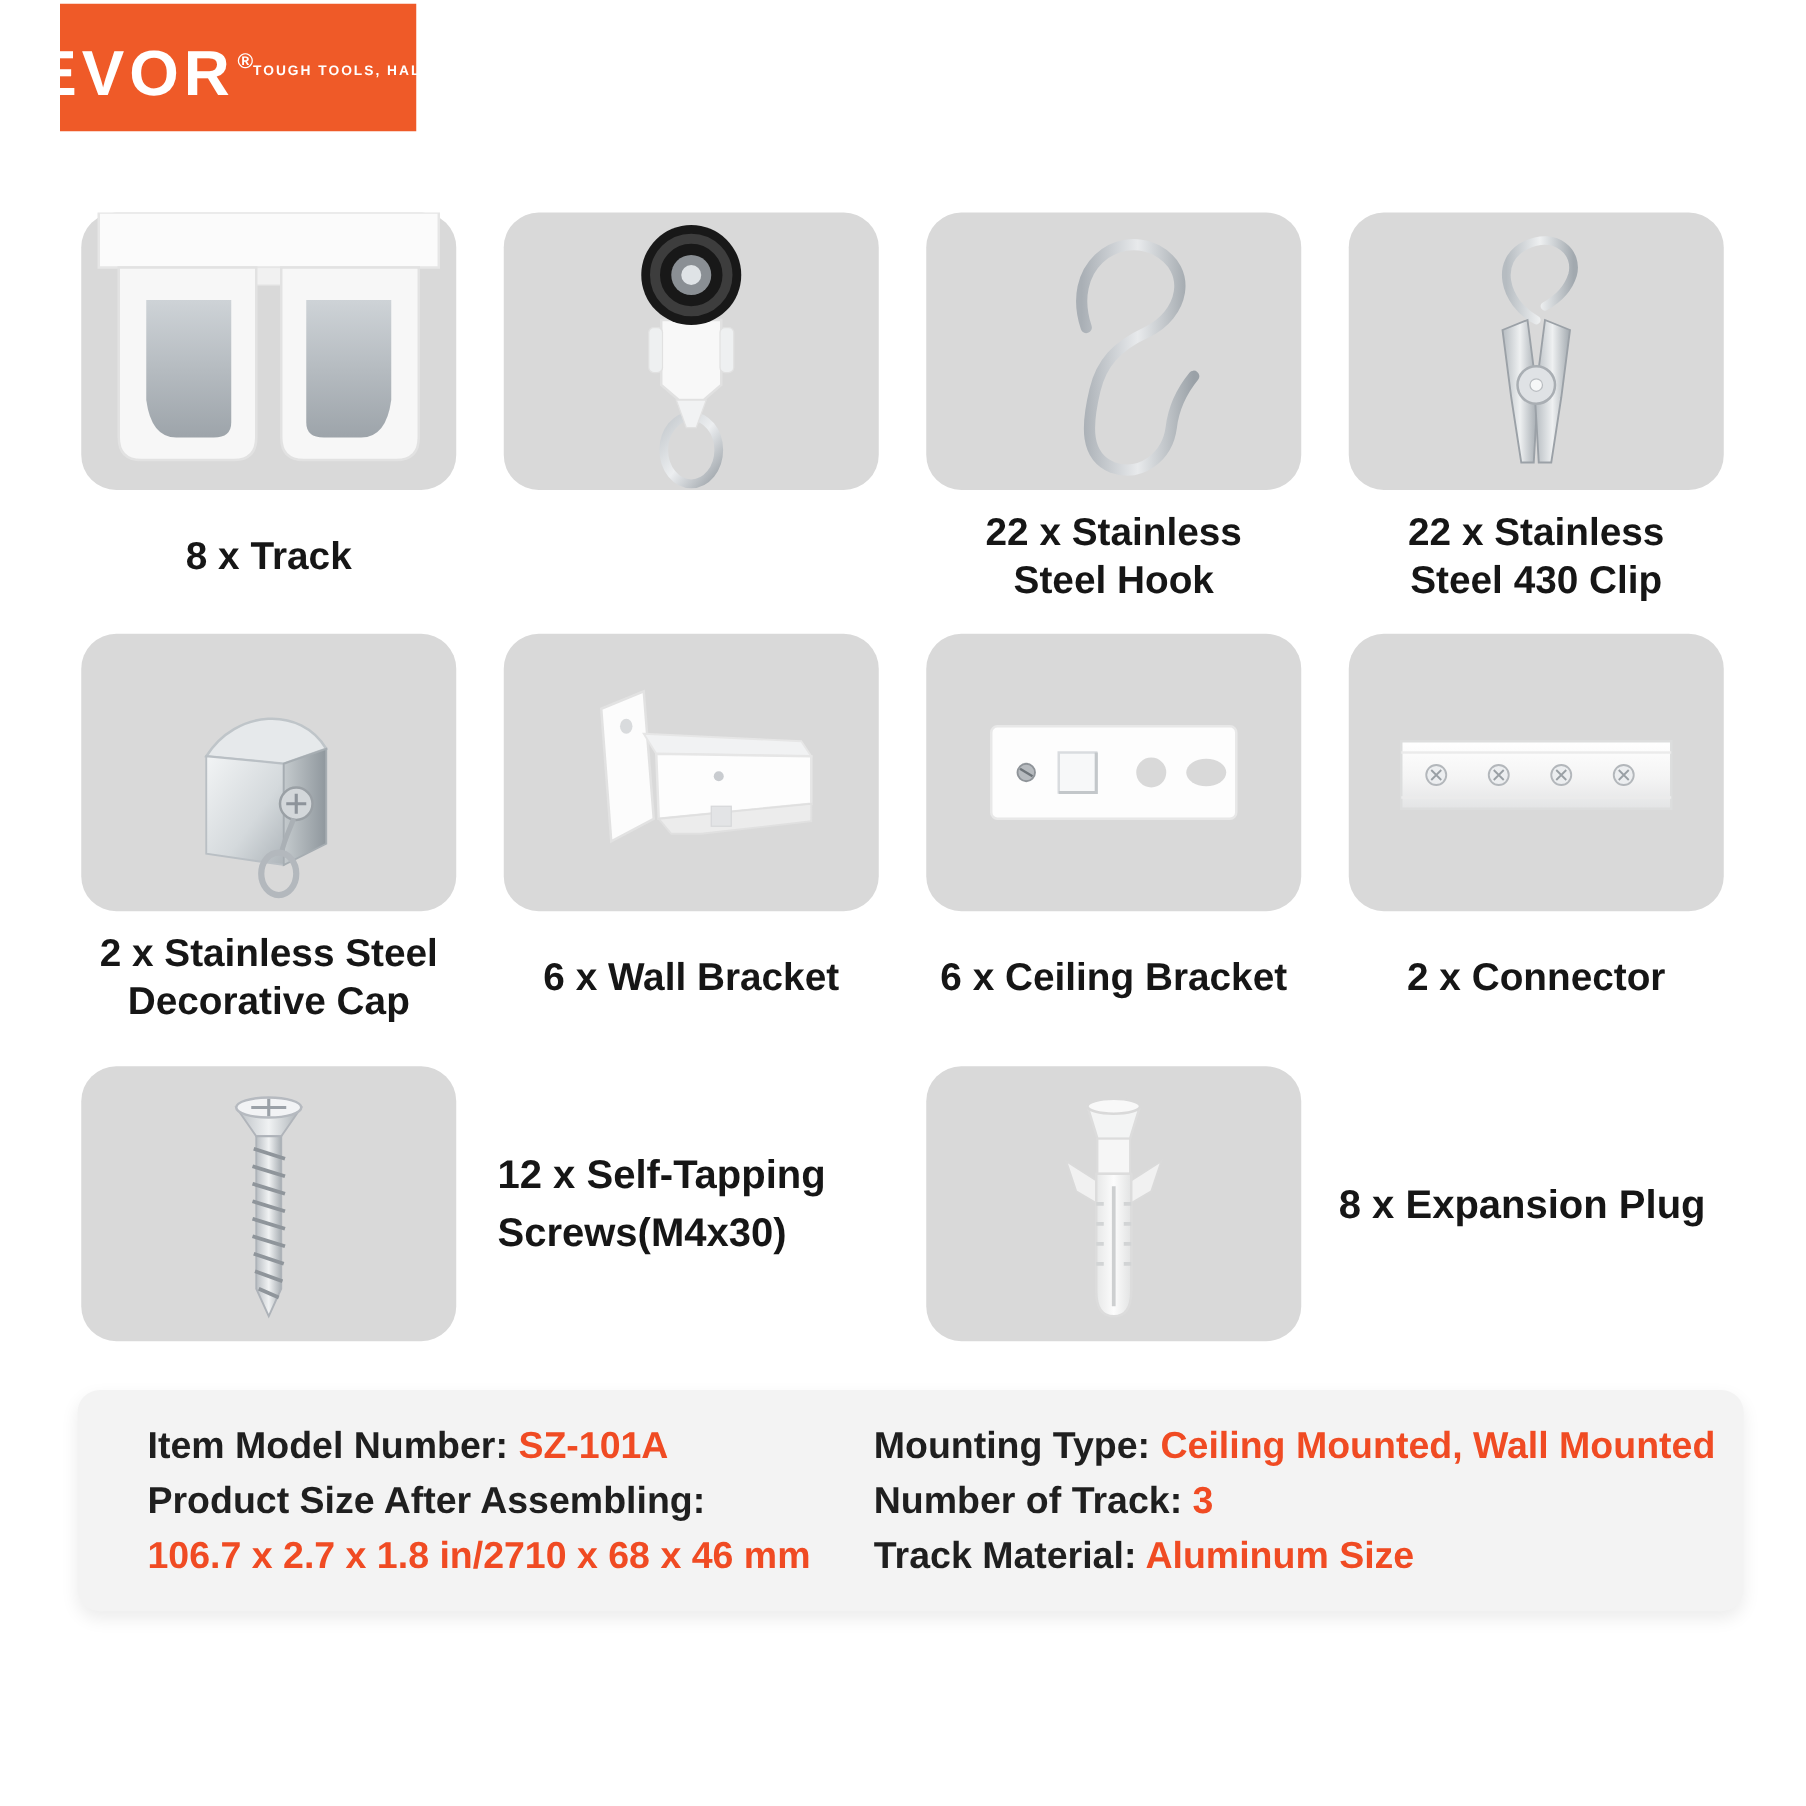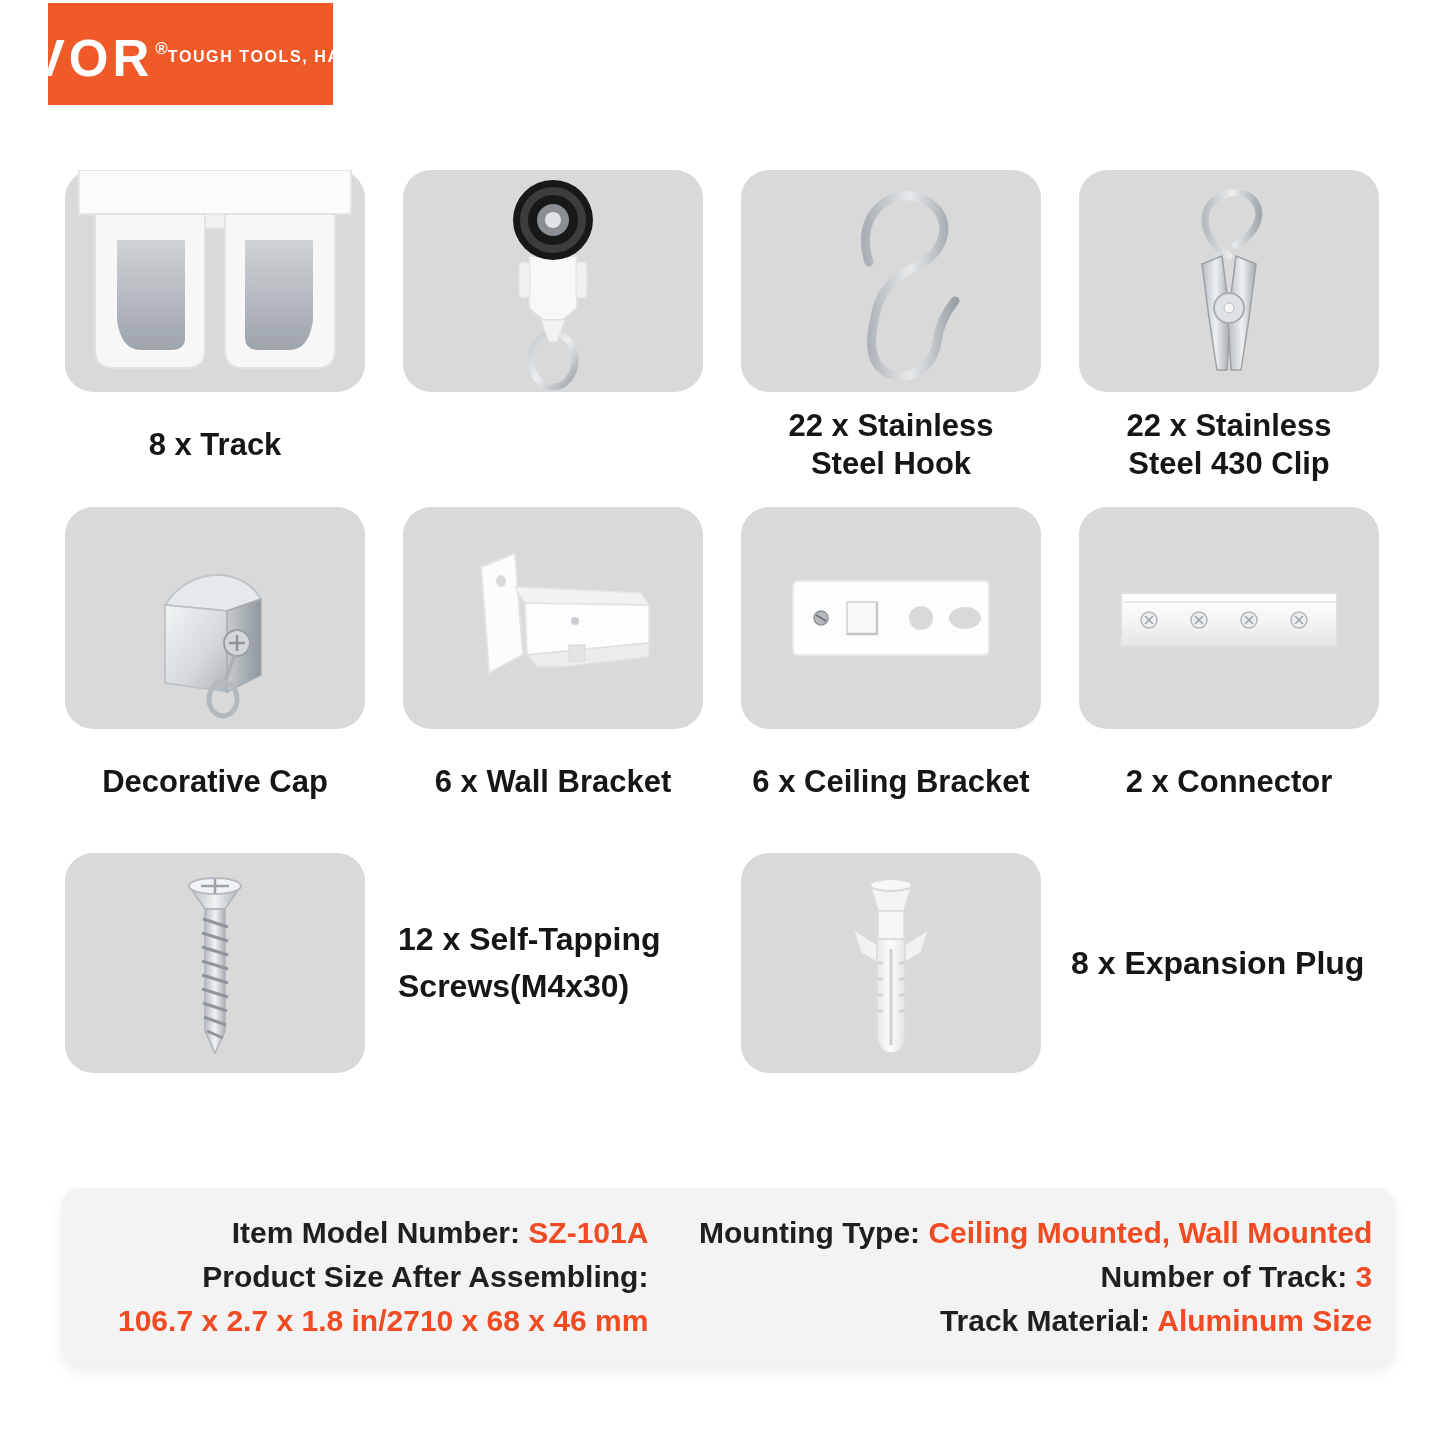--- a/index.html
+++ b/index.html
@@ -4,43 +4,43 @@
 <style>
   html,body{margin:0;padding:0;background:#ffffff;}
   #page{position:relative;width:1445px;height:1445px;background:#ffffff;overflow:hidden;
         font-family:"Liberation Sans","DejaVu Sans",sans-serif;}
 
   
   .logo{position:absolute;left:48px;top:3px;width:285px;height:102px;background:#EF5A28;
         display:flex;align-items:center;justify-content:center;color:#ffffff;}
   .logo-word{font-size:51px;font-weight:700;letter-spacing:4px;line-height:52px;white-space:nowrap;}
   .logo-word sup{font-size:17px;letter-spacing:0;vertical-align:22px;margin-left:2px;}
-  .logo-tagline{font-size:16px;font-weight:700;letter-spacing:1.6px;margin-top:6px;white-space:nowrap;}
+  .logo-tagline{font-size:11px;font-weight:700;letter-spacing:1.6px;margin-top:6px;white-space:nowrap;}
 
   
   .tile{position:absolute;width:300px;height:222px;background:#D9D9D9;border-radius:28px;}
   .tile svg{display:block;width:100%;height:100%;}
   .c1{left:65px;} .c2{left:403px;} .c3{left:741px;} .c4{left:1079px;}
   .r1{top:170px;} .r2{top:507px;}
   .tile.r3{top:853px;height:220px;}
 
   .cap{position:absolute;width:340px;height:76px;display:flex;flex-direction:column;
        justify-content:center;align-items:center;text-align:center;
        font-weight:700;font-size:31px;line-height:38px;color:#161616;white-space:nowrap;}
   .cap.r1{top:407px;} .cap.r2{top:744px;}
   .capc1{left:45px;} .capc2{left:383px;} .capc3{left:721px;} .capc4{left:1059px;}
 
   .side-label{position:absolute;top:853px;height:220px;width:380px;display:flex;flex-direction:column;
        justify-content:center;align-items:flex-start;text-align:left;
        font-weight:700;font-size:32px;line-height:47px;color:#161616;white-space:nowrap;}
   .side1{left:398px;} .side2{left:1071px;}
 
   
-  .spec-panel{position:absolute;left:62px;top:1188px;width:1333px;height:177px;background:#F3F3F3;
-       border-radius:18px;box-shadow:0 6px 14px rgba(0,0,0,0.08);text-align:right;}
+  .spec-panel{position:absolute;left:62px;top:1112px;width:1333px;height:177px;background:#F3F3F3;
+       border-radius:18px;box-shadow:0 6px 14px rgba(0,0,0,0.08);}
   .spec-col{position:absolute;top:23px;}
   .spec-col.left{left:56px;} .spec-col.right{left:637px;}
   .spec-line{font-size:30px;font-weight:700;line-height:44px;white-space:nowrap;color:#1f1f1f;}
   .spec-line .k{color:#1f1f1f;}
   .spec-line .v{color:#F04B23;}
 </style>
 </head>
 <body>
 
 <div id="page">
@@ -199,20 +199,21 @@
       <g stroke="#9aa0a5" stroke-width="1.5">
         <path d="M66,109 L74,117 M74,109 L66,117"></path>
           <path d="M116,109 L124,117 M124,109 L116,117"></path>
         <path d="M166,109 L174,117 M174,109 L166,117"></path>
           <path d="M216,109 L224,117 M224,109 L216,117"></path>
       </g>
     </svg>
   </div>
 
   <div class="cap r2 capc1">
+    <span>2 x Stainless Steel</span>
     <span>Decorative Cap</span>
   </div>
   <div class="cap r2 capc2">
     <span>6 x Wall Bracket</span>
     <span></span>
   </div>
   <div class="cap r2 capc3">
     <span>6 x Ceiling Bracket</span>
     <span></span>
   </div>

